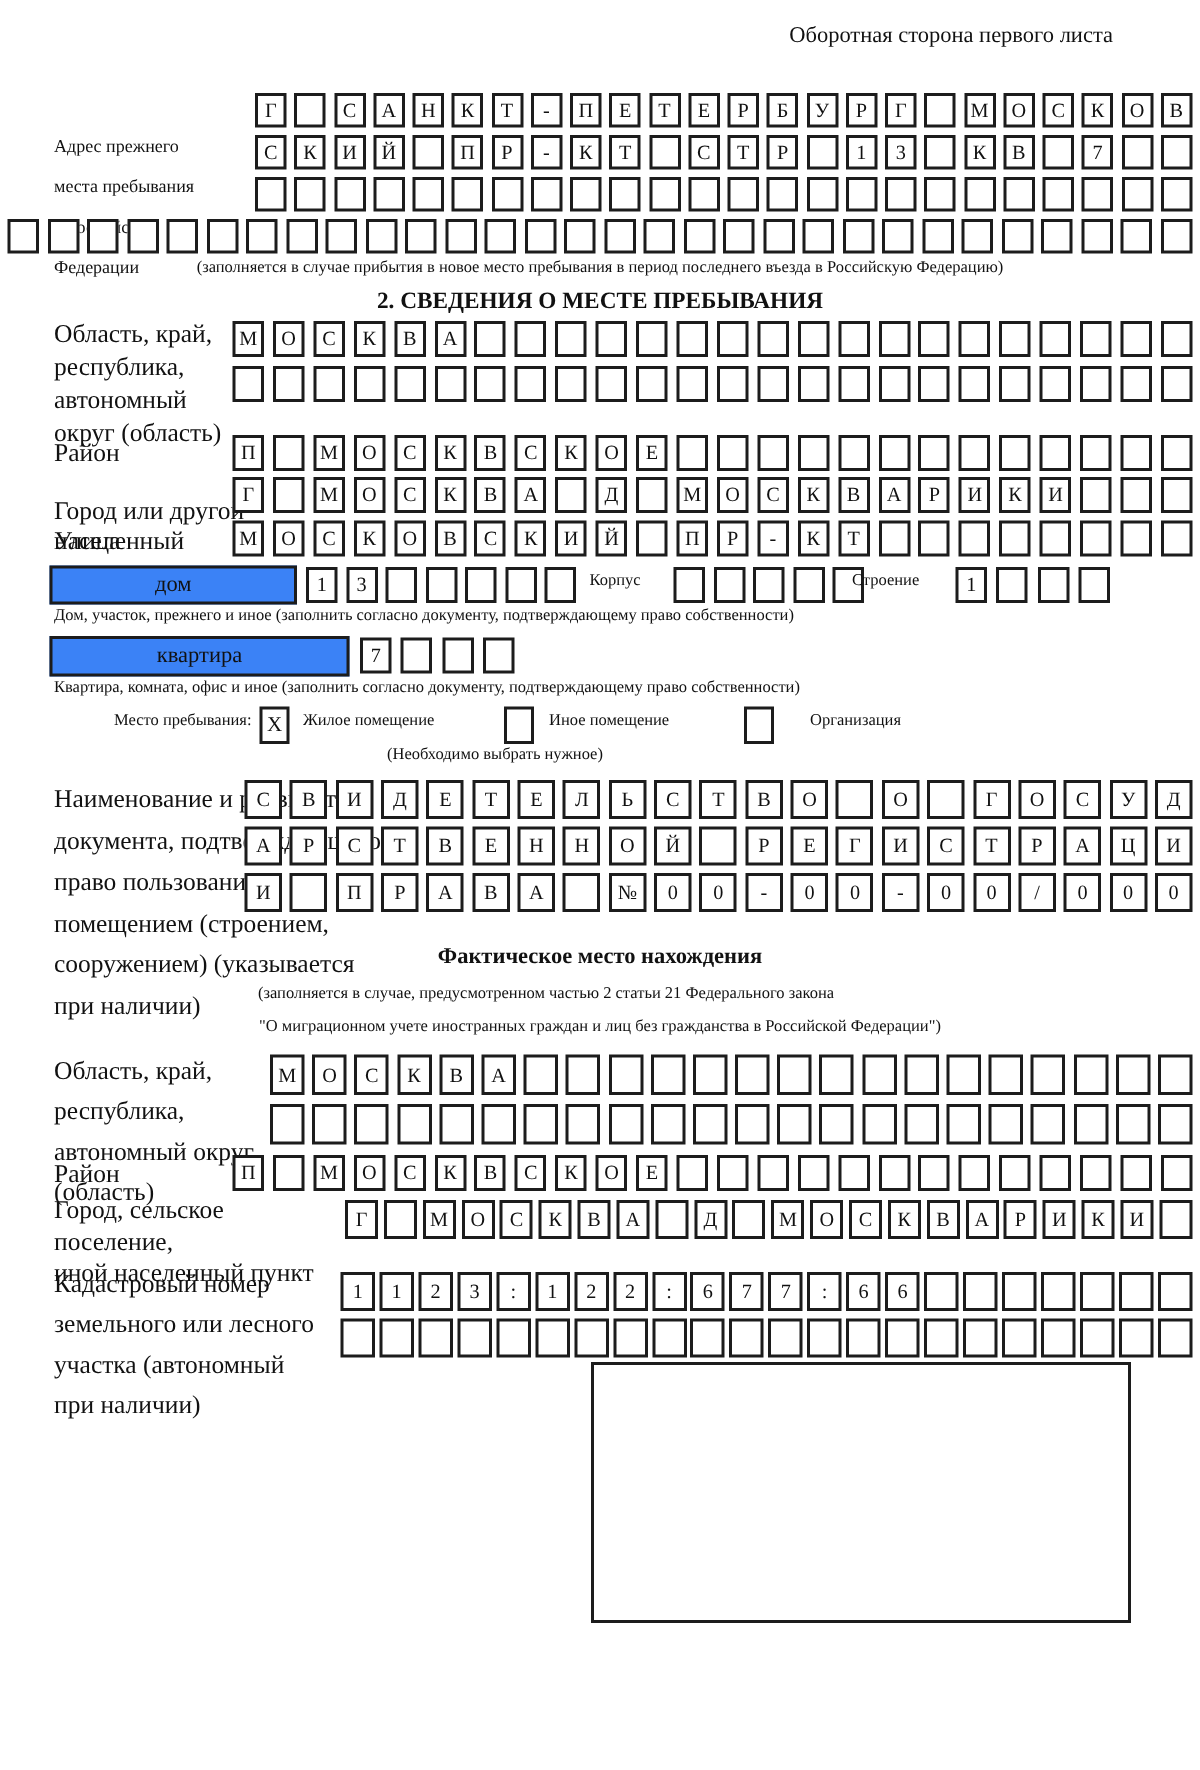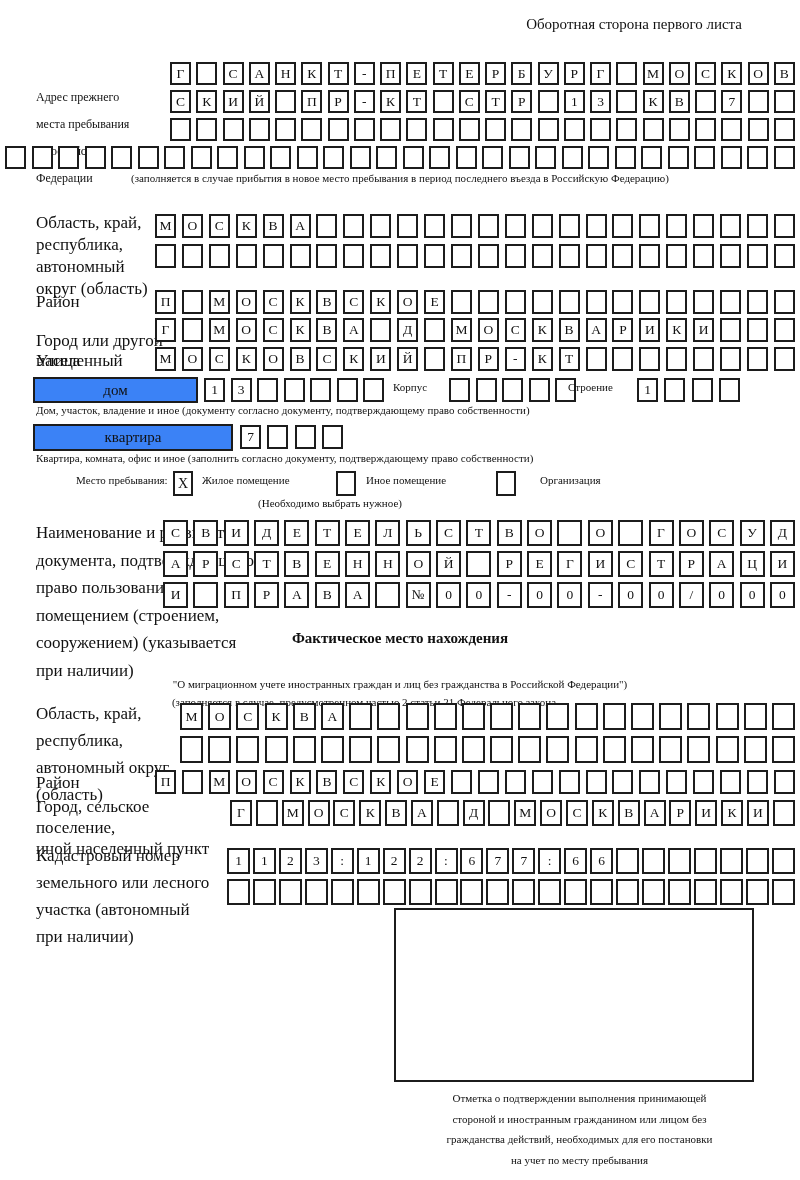--- a/index.html
+++ b/index.html
@@ -152,20 +152,21 @@
       <span class="cell"></span>
       <span class="cell"></span>
       <span class="cell"></span>
       <span class="cell"></span>
       <span class="cell"></span>
       <span class="cell"></span>
       <span class="cell"></span>
     </div>
   <div class="abs caption center" style="left:0;top:172px;width:800px;">(заполняется в случае прибытия в новое место пребывания в период последнего въезда в Российскую Федерацию)</div>
 
+  <div class="abs center bold" style="left:0;top:192px;width:800px;font-size:15.5px;">2. СВЕДЕНИЯ О МЕСТЕ ПРЕБЫВАНИЯ</div>
 
   <div class="abs lbl" style="left:36px;top:212px;width:120px;">Область, край,
 республика,
 автономный
 округ (область)</div>
   <div class="abs cellrow h24" style="left:155px;top:214px;width:640px;">
       <span class="cell">М</span>
       <span class="cell">О</span>
       <span class="cell">С</span>
       <span class="cell">К</span>
@@ -320,21 +321,21 @@
       <span class="cell"></span>
       <span class="cell"></span>
     </div>
   <div class="abs inline-lbl" style="left:568px;top:381px;">Строение</div>
   <div class="abs cellrow h24" style="left:637px;top:378px;width:103px;">
       <span class="cell">1</span>
       <span class="cell"></span>
       <span class="cell"></span>
       <span class="cell"></span>
     </div>
-  <div class="abs caption" style="left:36px;top:404px;">Дом, участок, владение и иное (документу согласно документу, подтверждающему право собственности)</div>
+  <div class="abs caption" style="left:36px;top:404px;">Дом, участок, прежнего и иное (заполнить согласно документу, подтверждающему право собственности)</div>
 
   <div class="abs namedbox" style="left:33px;top:424px;width:200px;height:27px;">квартира</div>
   <div class="abs cellrow h24" style="left:240px;top:425px;width:103px;">
       <span class="cell">7</span>
       <span class="cell"></span>
       <span class="cell"></span>
       <span class="cell"></span>
     </div>
   <div class="abs caption" style="left:36px;top:452px;">Квартира, комната, офис и иное (заполнить согласно документу, подтверждающему право собственности)</div>
 
@@ -417,21 +418,21 @@
       <span class="cell">-</span>
       <span class="cell">0</span>
       <span class="cell">0</span>
       <span class="cell">/</span>
       <span class="cell">0</span>
       <span class="cell">0</span>
       <span class="cell">0</span>
     </div>
 
   <div class="abs center bold" style="left:0;top:630px;width:800px;font-size:15px;">Фактическое место нахождения</div>
-  <div class="abs caption center" style="left:0;top:656px;width:728px;margin-top:40px;">(заполняется в случае, предусмотренном частью 2 статьи 21 Федерального закона</div>
+  <div class="abs caption center" style="left:0;top:656px;width:728px;">(заполняется в случае, предусмотренном частью 2 статьи 21 Федерального закона</div>
   <div class="abs caption center" style="left:0;top:678px;width:800px;">"О миграционном учете иностранных граждан и лиц без гражданства в Российской Федерации")</div>
 
   <div class="abs lbl" style="left:36px;top:700px;width:150px;line-height:27px;">Область, край,
 республика,
 автономный округ
 (область)</div>
   <div class="abs cellrow h27w23" style="left:180px;top:703px;width:615px;">
       <span class="cell">М</span>
       <span class="cell">О</span>
       <span class="cell">С</span>
@@ -582,18 +583,14 @@
       <span class="cell"></span>
       <span class="cell"></span>
       <span class="cell"></span>
       <span class="cell"></span>
       <span class="cell"></span>
       <span class="cell"></span>
       <span class="cell"></span>
     </div>
 
   <div class="abs" style="left:394px;top:908px;width:360px;height:174px;border:2px solid #1c1c1c;box-sizing:border-box;"></div>
-  <div class="abs caption center" style="left:382px;top:1088px;width:395px;line-height:20.5px;">Отметка о подтверждении выполнения принимающей
-стороной и иностранным гражданином или лицом без
-гражданства действий, необходимых для его постановки
-на учет по месту пребывания</div>
 
 </div>
 
 </body></html>

